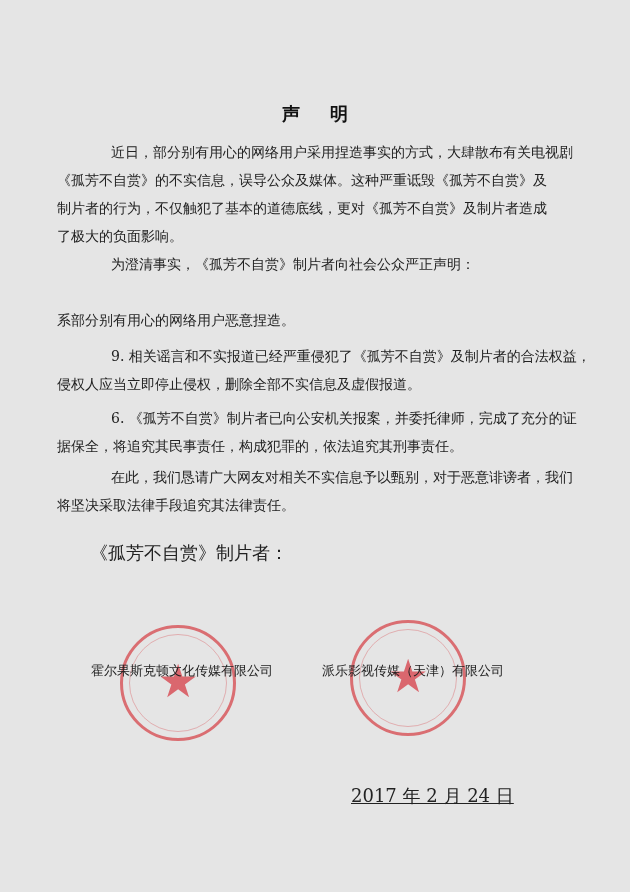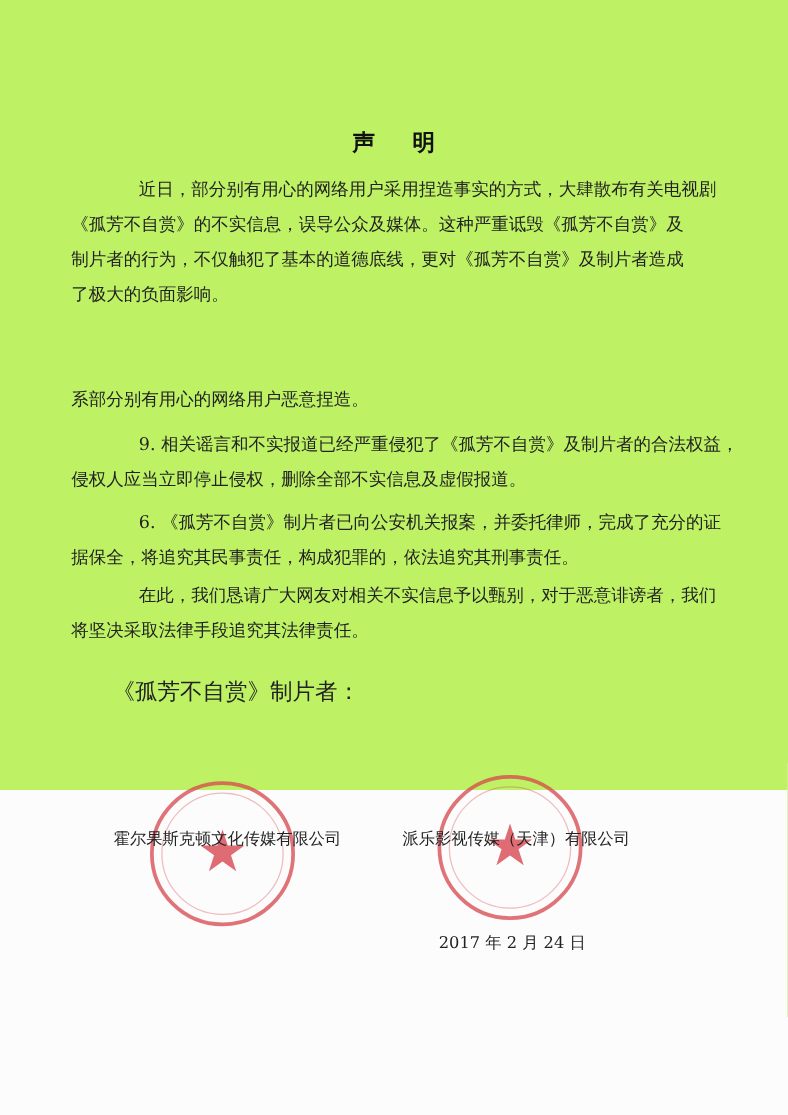--- a/index.html
+++ b/index.html
@@ -1,50 +1,53 @@
 <!DOCTYPE html>
 <html><head>
   <meta charset="utf-8">
   <style>
     html, body { margin: 0; padding: 0; }
     body {
       width: 630px; height: 892px; background: #fcfcfc; position: relative; overflow: hidden;
       font-family: "DejaVu Serif", "Liberation Serif", serif; color: #222;
     }
-    .page { position: absolute; left: 0; top: 0; width: 630px; height: 632px; background: #bef264; }
+    .page { position: absolute; left: 0; top: 0; width: 630px; height: 892px; background: #e5e5e5; }
     .title {
       position: absolute; top: 102px; left: 0; width: 630px; text-align: center;
       font-family: "DejaVu Sans", "Liberation Sans", sans-serif; font-weight: bold; font-size: 18px;
       letter-spacing: 30px; text-indent: 30px; color: #111;
     }
     .body-text { position: absolute; left: 84px; width: 460px; font-size: 14px; line-height: 28px; }
     .para { margin: 0; text-indent: 27px; text-align: justify; }
     .line { white-space: nowrap; }
     .sig-label { position: absolute; left: 90px; top: 541px; font-size: 18px; }
     .stamp { position: absolute; border-radius: 50%; border: 3px solid rgba(214,70,75,0.75); }
     .stamp .inner { position: absolute; inset: 6px; border-radius: 50%; border: 1px solid rgba(214,70,75,0.35); }
     .stamp .star { position: absolute; left: 50%; top: 50%; transform: translate(-50%, -55%); color: rgba(214,60,70,0.75); font-size: 46px; line-height: 1; font-family: "DejaVu Sans", sans-serif; }
     .company { position: absolute; font-size: 13px; color: #222; white-space: nowrap; }
-    .date { position: absolute; left: 351px; top: 745px; font-size: 13px; }
+    .date { position: absolute; left: 351px; top: 784px; font-size: 18px; text-decoration: underline; }
   </style>
 </head>
 <body>
 
 <div class="page">
   <div class="title">声明</div>
 
   <div class="body-text" style="top:138px;">
     <p class="para">
       <span class="line">近日，部分别有用心的网络用户采用捏造事实的方式，大肆散布有关电视剧</span><br>
       <span class="line" style="margin-left:-27px">《孤芳不自赏》的不实信息，误导公众及媒体。这种严重诋毁《孤芳不自赏》及</span><br>
       <span class="line" style="margin-left:-27px">制片者的行为，不仅触犯了基本的道德底线，更对《孤芳不自赏》及制片者造成</span><br>
       <span class="line" style="margin-left:-27px">了极大的负面影响。</span>
     </p>
   </div>
 
+  <div class="body-text" style="top:250px;">
+    <p class="para"><span class="line">为澄清事实，《孤芳不自赏》制片者向社会公众严正声明：</span></p>
+  </div>
 
   <div class="body-text" style="top:278px;">
     <p class="para">
       <br>
       <span class="line" style="margin-left:-27px">系部分别有用心的网络用户恶意捏造。</span>
     </p>
   </div>
 
   <div class="body-text" style="top:342px;">
     <p class="para">

